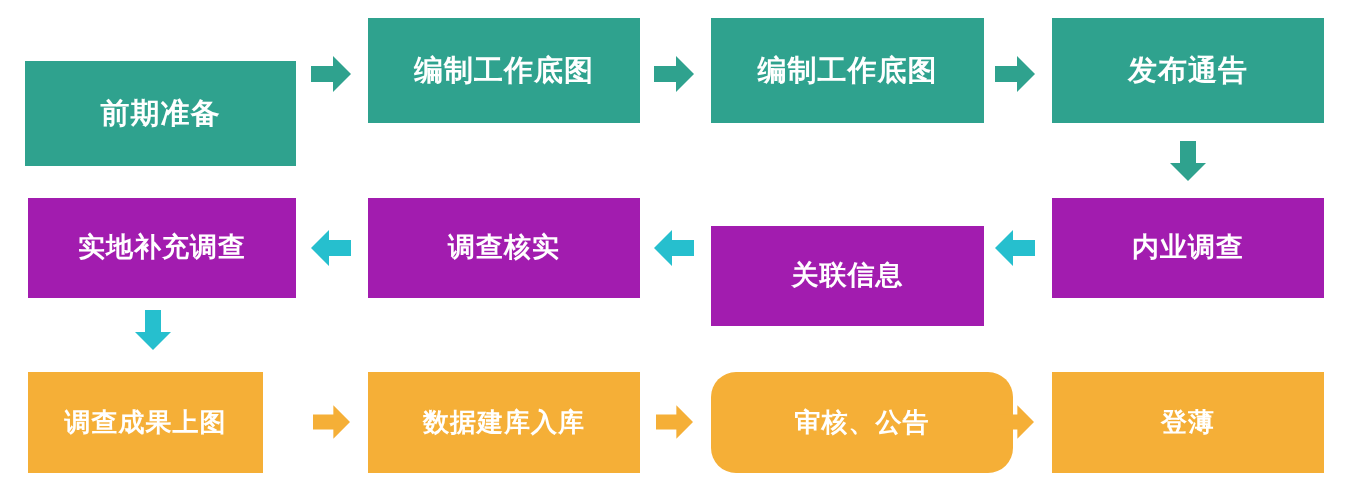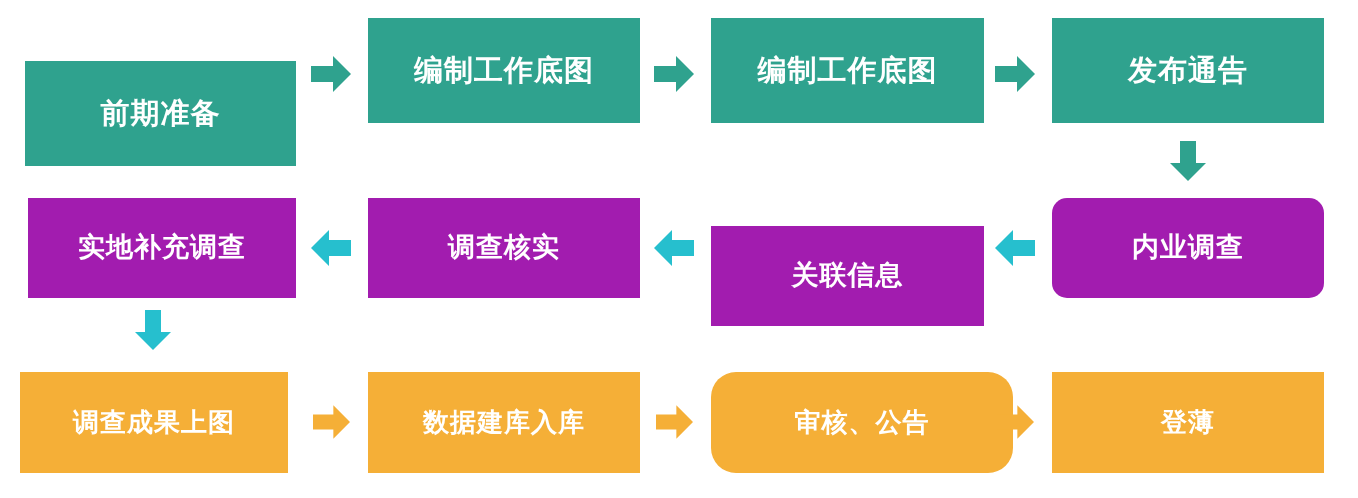--- a/index.html
+++ b/index.html
@@ -129,34 +129,34 @@
     <div class="node" style="left:711px; top:198px; width:273px; height:100px;margin-top:28px;">
       <span class="node-label">关联信息</span>
     </div>
 
     <span class="arrow" style="left:995px; top:228px; width:40px; height:40px;">
       <svg viewBox="0 0 40 40" aria-hidden="true">
         <path class="c-fill" d="M40 12 H18 V2 L0 20 L18 38 V28 H40 Z"></path>
       </svg>
     </span>
 
-    <div class="node" style="left:1052px; top:198px; width:272px; height:100px;border-radius:15px;">
+    <div class="node" style="left:1052px; top:198px; width:272px; height:100px;">
       <span class="node-label">内业调查</span>
     </div>
   </div>
 
   <span class="arrow" style="left:133px; top:310px; width:40px; height:40px;">
     <svg viewBox="0 0 40 40" aria-hidden="true">
       <path class="c-fill" d="M12 0 H28 V22 H38 L20 40 L2 22 H12 Z"></path>
     </svg>
   </span>
 
   <div class="row3">
 
-    <div class="node" style="left:20px; top:372px; width:268px; height:101px;">
+    <div class="node" style="left:28px; top:372px; width:235px; height:101px;">
       <span class="node-label">调查成果上图</span>
     </div>
 
     <span class="arrow" style="left:313px; top:403px; width:37px; height:38px;">
       <svg viewBox="0 0 40 40" aria-hidden="true">
         <path class="o-fill" d="M0 12 H22 V2 L40 20 L22 38 V28 H0 Z"></path>
       </svg>
     </span>
 
     <div class="node" style="left:368px; top:372px; width:272px; height:101px;text-align:right;">

